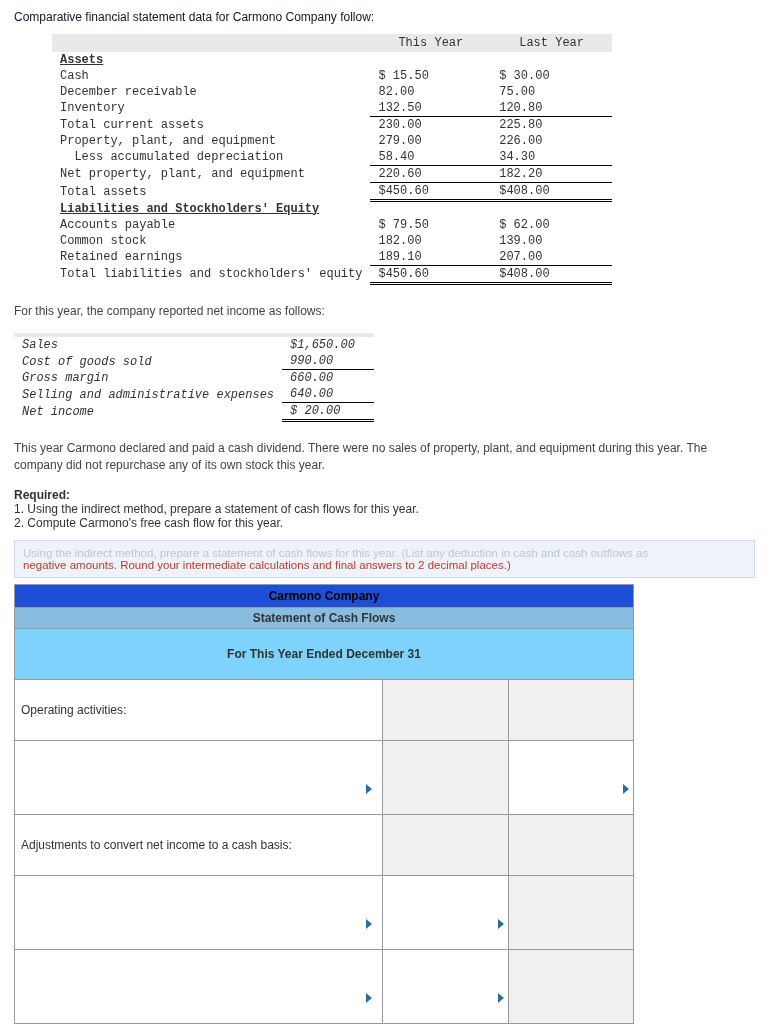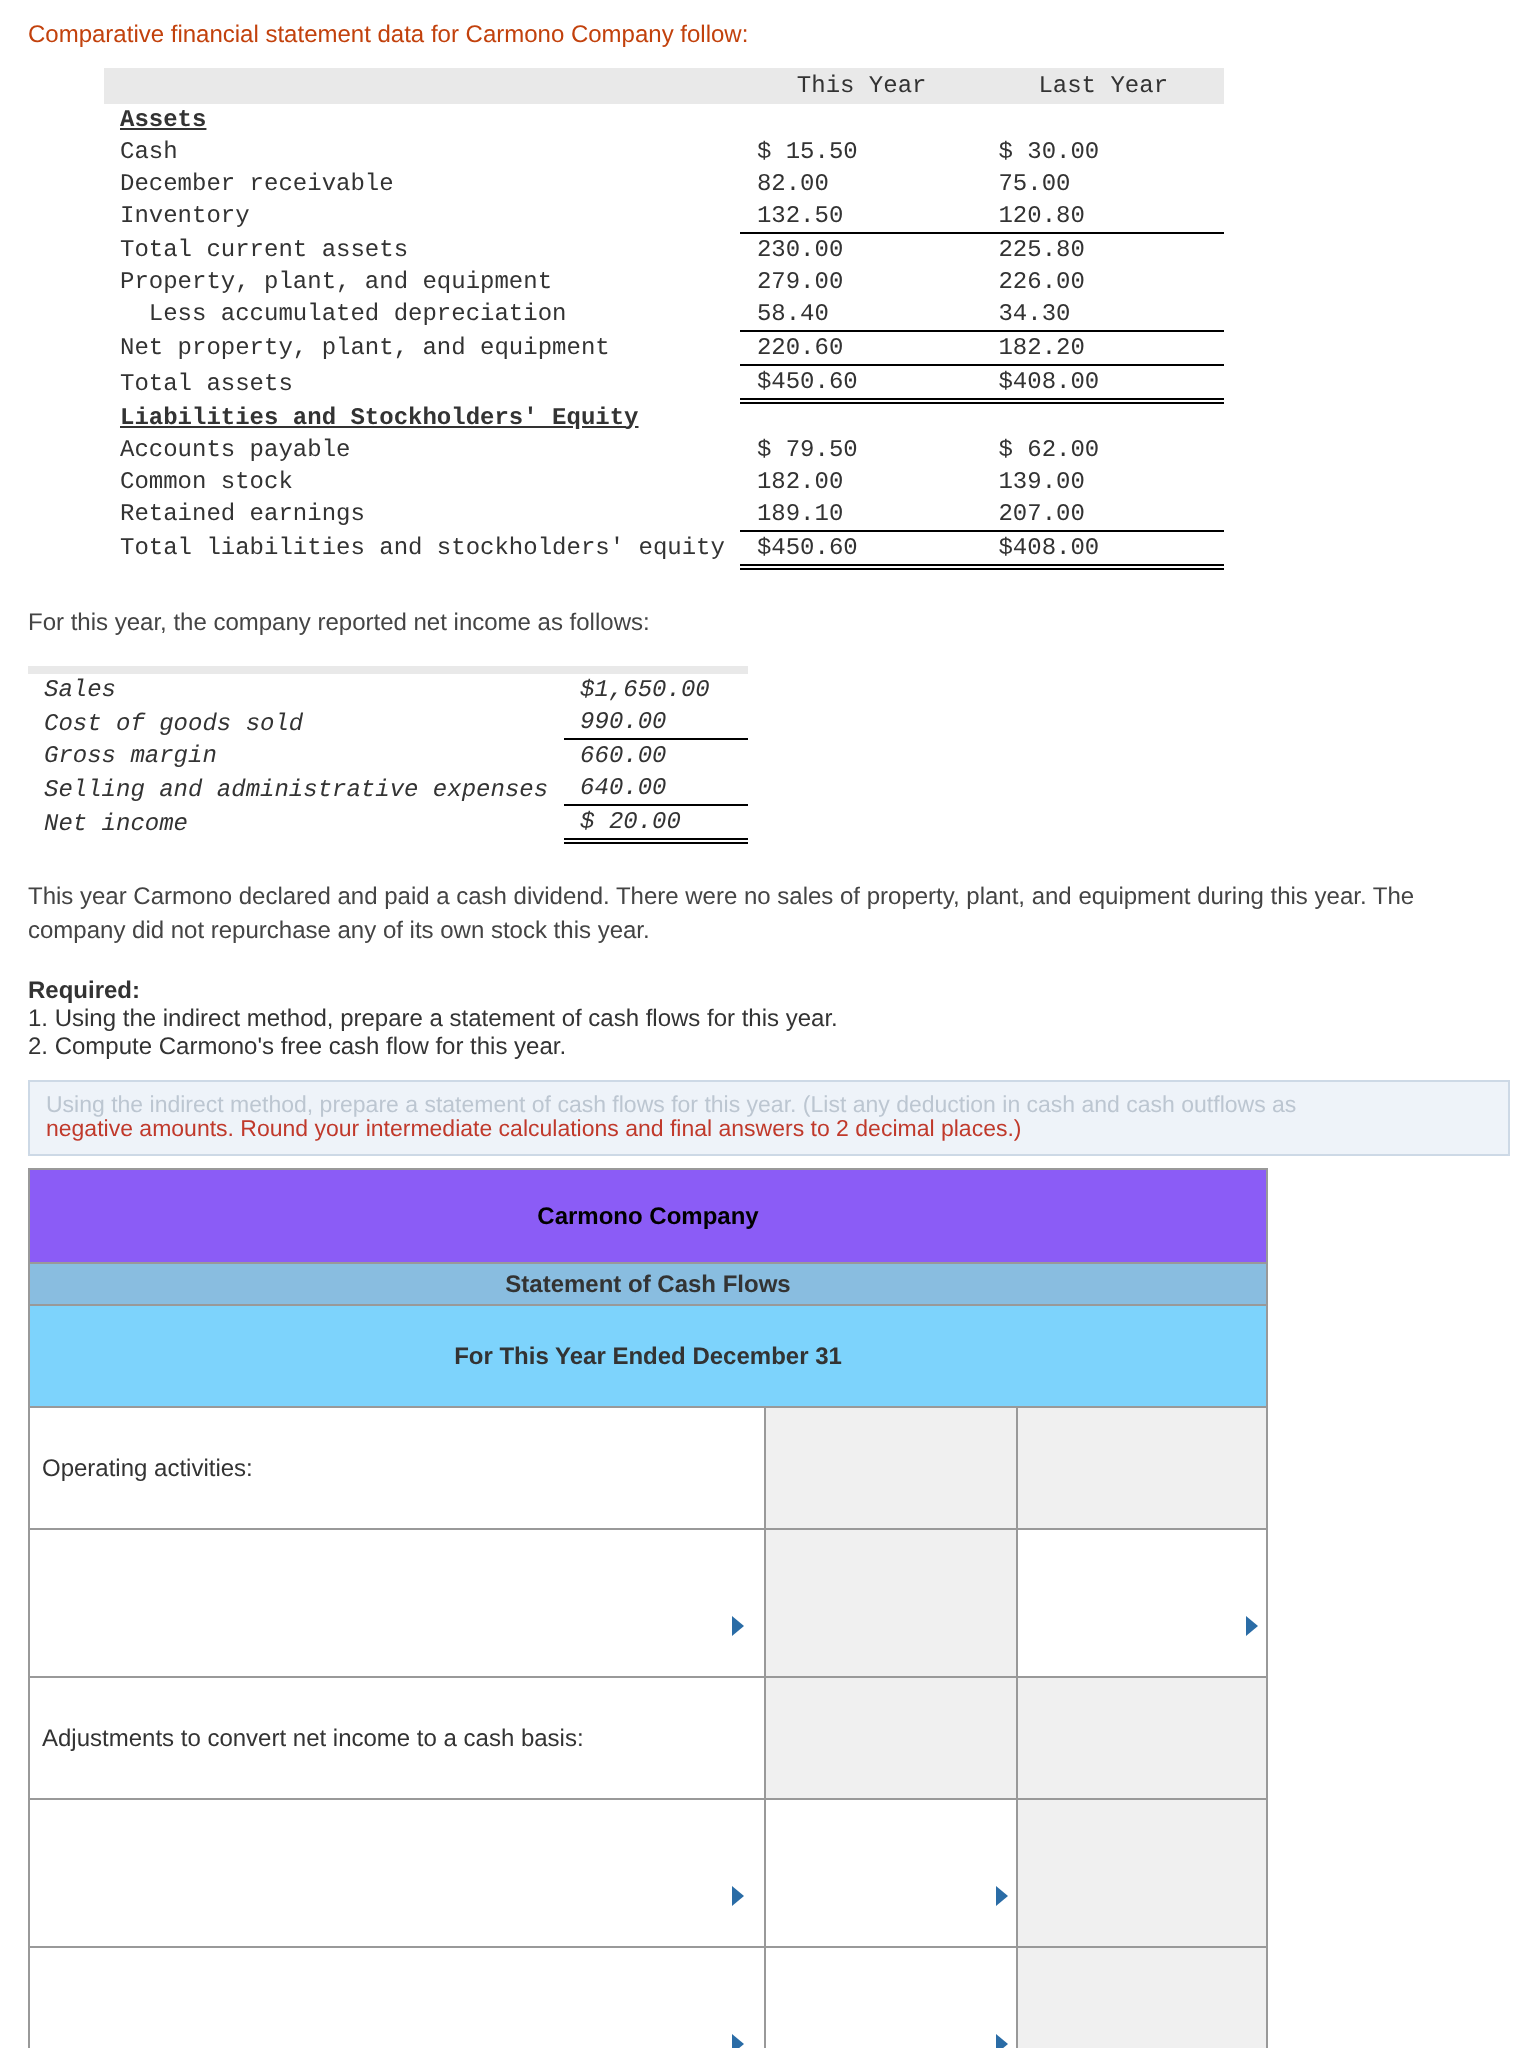--- a/index.html
+++ b/index.html
@@ -3,37 +3,37 @@
 <meta charset="utf-8">
 <style>
   body {
     font-family: Arial, Helvetica, sans-serif;
     font-size: 12px;
     color: #333;
     margin: 10px 14px;
     background: #fff;
     width: 741px;
   }
-  .intro { margin-bottom: 10px; color:#c2410c; }
+  .intro { margin-bottom: 10px; color:#0f172a; }
   table.fin { border-collapse: collapse; margin-bottom: 18px; }
   table.fin th { background:#e9e9e9; font-weight:normal; font-family:"Courier New",monospace; font-size:12px; padding:2px 8px; text-align:center;}
   table.fin td { font-family:"Courier New",monospace; font-size:12px; padding:1px 8px; }
   .num { text-align:left; }
   .u { border-bottom:1px solid #000; }
   .uu { border-bottom:3px double #000; }
   .bh { font-weight:bold; text-decoration:underline; }
   .para { margin:14px 0; line-height:1.4; color:#444;}
   .req-h { font-weight:bold; margin-top:10px;}
   .hint { background:#eef3f9; border:1px solid #cdd9e6; padding:6px 8px; font-size:11.5px; color:#555; margin:10px 0 6px 0;}
   .hint .cut { color:#bcc6d1; }
   .hint .red { color:#c0392b; }
   table.cf { border-collapse:collapse; width: 620px; }
   table.cf td, table.cf th { border:1px solid #999; font-size:12px; }
   table.cf th { text-align:center; font-weight:bold; }
-  .hdr-blue { background:#8b5cf6; color:#000; padding:16px; }
+  .hdr-blue { background:#1d4ed8; color:#000; padding:4px; }
   .hdr-blue2 { background:#89bde0; padding:3px; }
   .hdr-blue3 { background:#7dd3fc; padding:18px; }
   .cf-label { padding:20px 6px; background:#fff; height:20px; width:360px;}
   .cf-in { background:#fff; width:120px; padding:0;}
   .cf-in2 { background:#fff; width:120px; padding:0; text-align:right; padding-right:6px;}
   .inp { border:none; width:100%; height:18px; font-size:12px; padding:2px 4px; box-sizing:border-box;}
   .inp-n { text-align:right; }
   .tri { display:inline-block; width:0;height:0;border-top:5px solid transparent;border-bottom:5px solid transparent;border-left:6px solid #2a6ca6; float:right; margin:5px 4px 0 0;}
   .gray { background:#f0f0f0;}
 </style>

